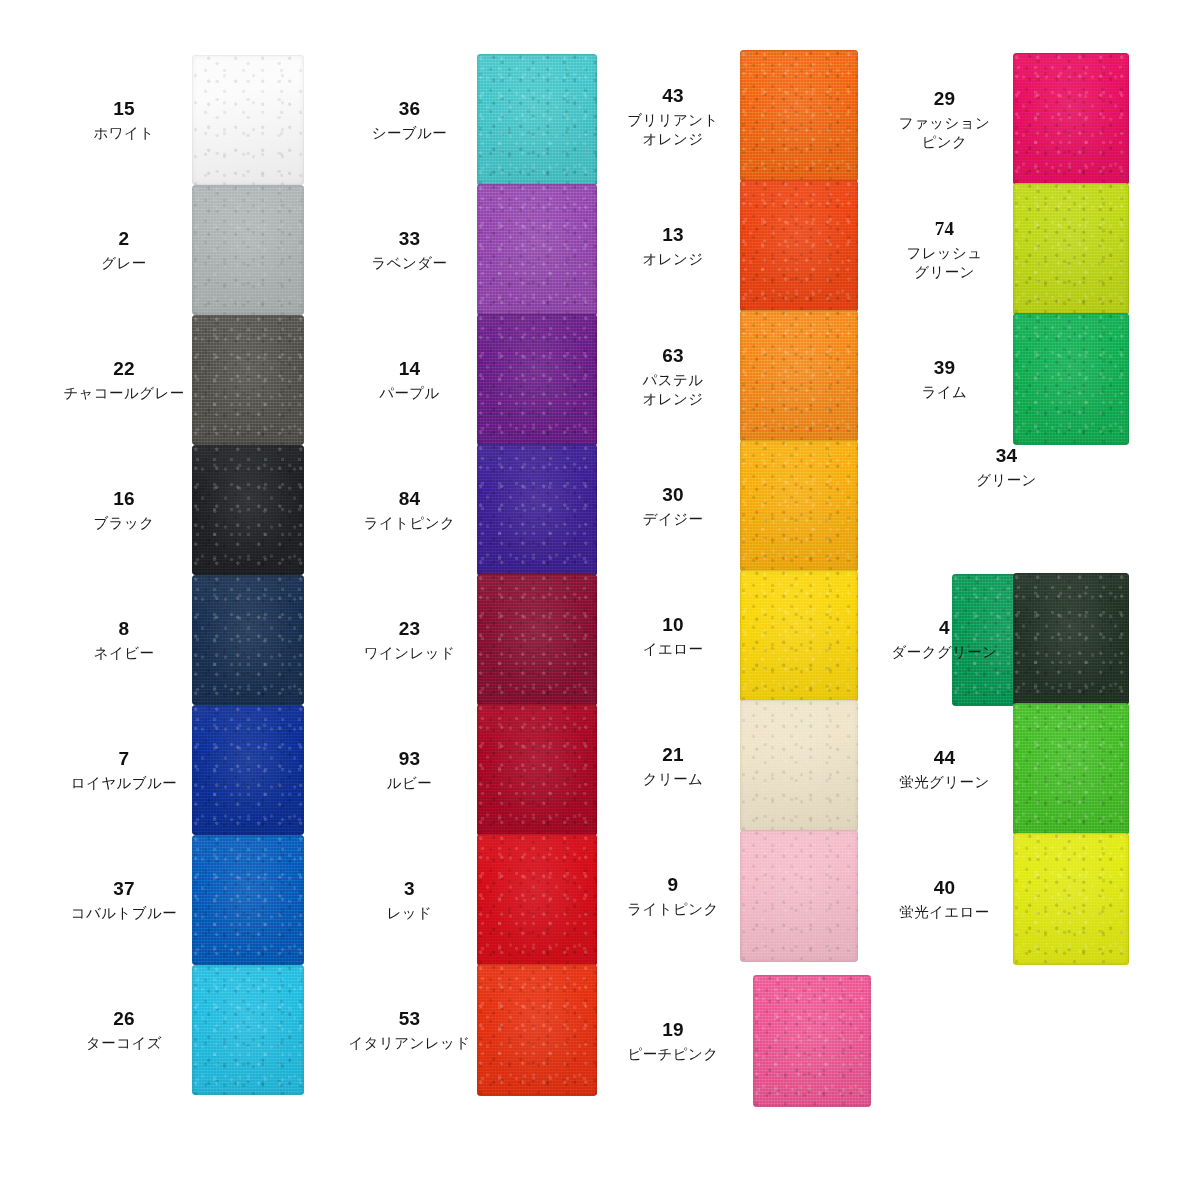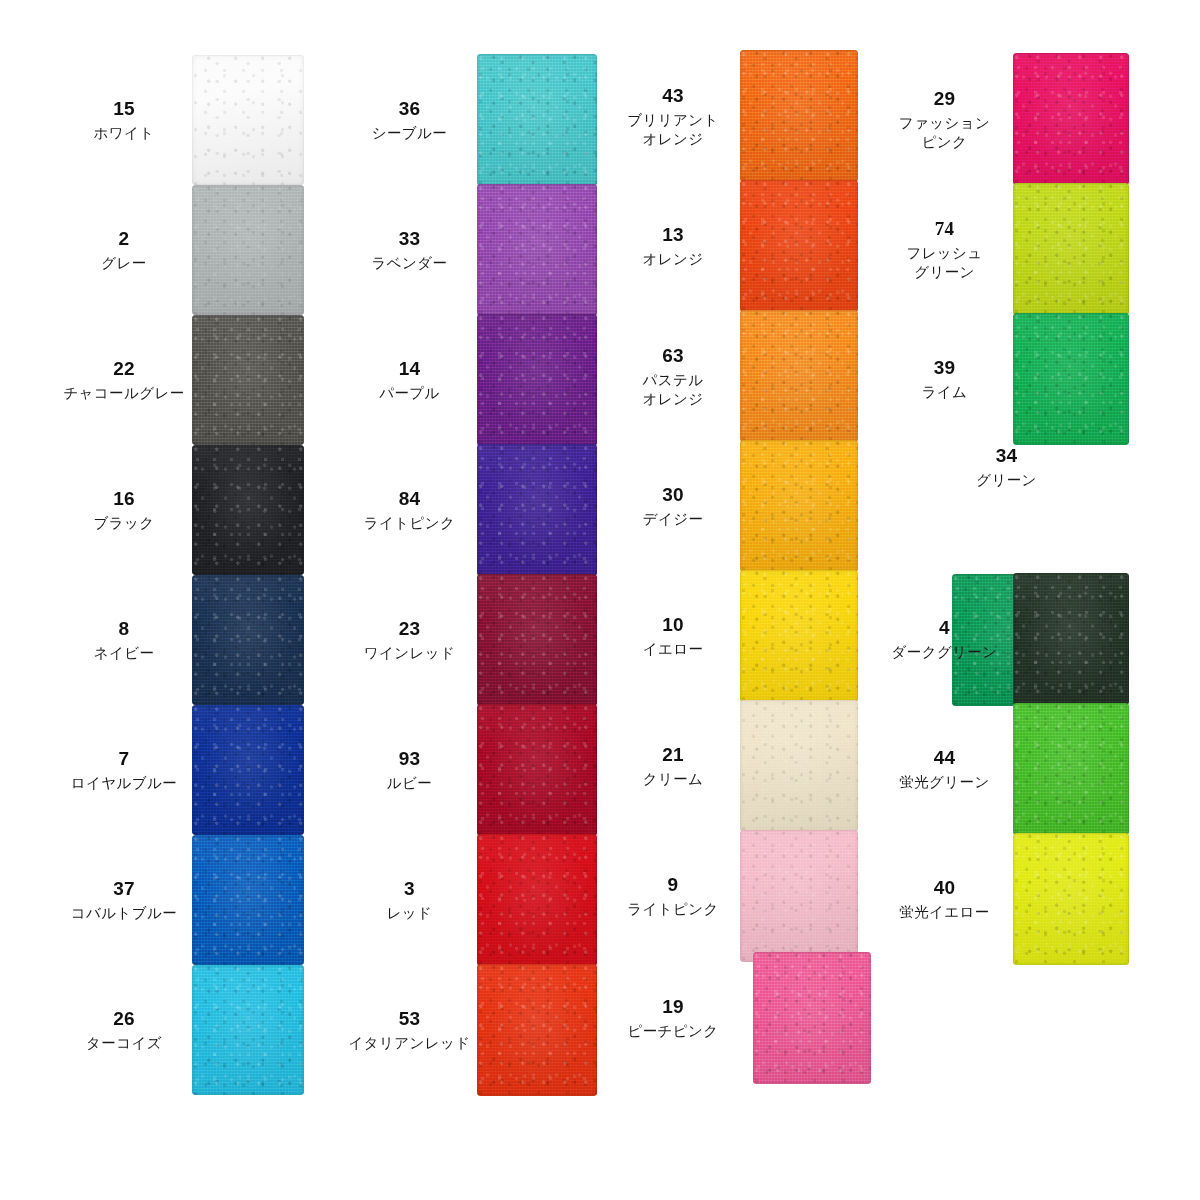--- a/index.html
+++ b/index.html
@@ -437,21 +437,21 @@
           <span class="swatch-name">ライトピンク</span>
         </div>
         <div class="swatch-chip light-chip" style="width: 118px; height: 132px;">
           <div class="chip-base" style="background: rgb(246, 191, 205);"></div>
           <div class="chip-weave"></div>
           <div class="chip-noise"></div>
           <div class="chip-shade"></div>
           <div class="chip-edge"></div>
         </div>
       </div>
-      <div class="swatch-entry" style="left: 612px; top: 952px; width: 254px; height: 132px; gap: 13px;">
+      <div class="swatch-entry" style="left: 612px; top: 975px; width: 254px; height: 132px; gap: 13px;">
         <div class="swatch-label" style="flex-basis: 128px; width: 128px;">
           <span class="swatch-code">19</span>
           <span class="swatch-name">ピーチピンク</span>
         </div>
         <div class="swatch-chip" style="width: 118px; height: 132px;">
           <div class="chip-base" style="background: rgb(240, 96, 156);"></div>
           <div class="chip-weave"></div>
           <div class="chip-noise"></div>
           <div class="chip-shade"></div>
           <div class="chip-edge"></div>

